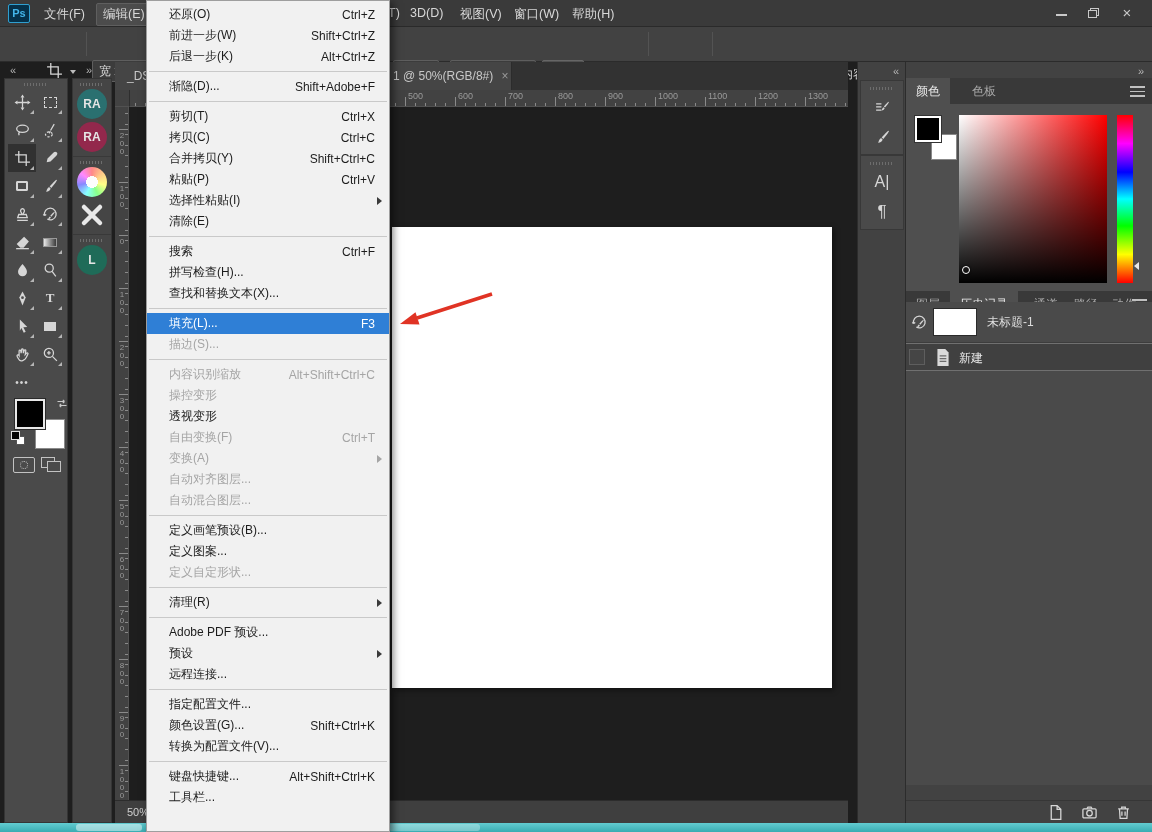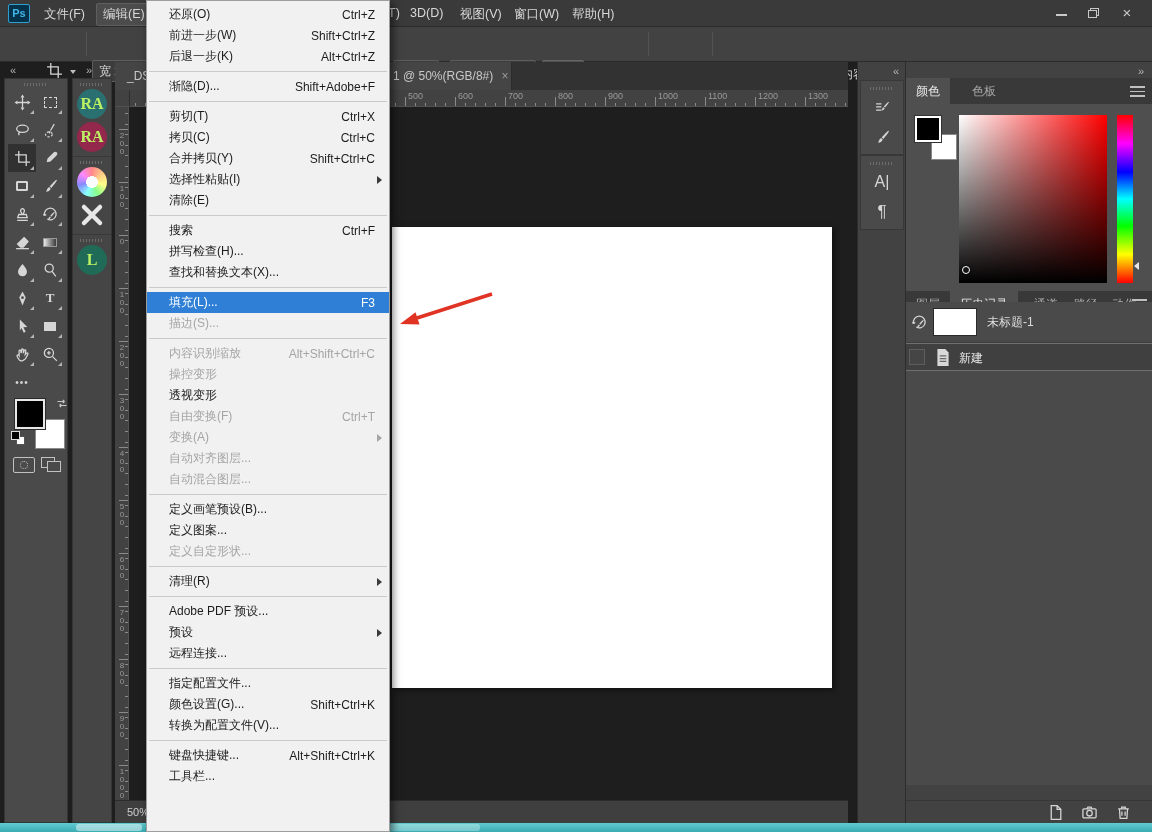--- a/index.html
+++ b/index.html
@@ -25,22 +25,22 @@
   
   #toolpanel{left:4px;top:78px;width:64px;height:745px;background:#4a4a4a;border:1px solid #353535;}
   .grip{height:3px;margin:4px auto 2px auto;width:24px;background:repeating-linear-gradient(90deg,#6d6d6d 0 1px,rgba(0,0,0,0) 1px 3px);}
   #tool-grid{display:grid;grid-template-columns:28px 28px;justify-content:center;}
   .tool{position:relative;width:28px;height:28px;display:flex;align-items:center;justify-content:center;}
   .tool.sel{background:#313131;}
   .fly{position:absolute;right:2px;bottom:2px;width:0;height:0;border-left:4px solid transparent;border-bottom:4px solid #b5b5b5;}
   .swatch{position:absolute;}
   
   #circledock{left:72px;top:78px;width:40px;height:745px;background:#454545;border:1px solid #353535;}
-  .badge{width:30px;height:30px;border-radius:50%;margin:3px auto;color:#bef264;font-weight:bold;font-size:16px;
-         display:flex;align-items:center;justify-content:center;font-family:Liberation Serif, serif;}
+  .badge{width:30px;height:30px;border-radius:50%;margin:3px auto;color:#e5e5e5;font-weight:bold;font-size:12px;
+         display:flex;align-items:center;justify-content:center;}
   .dock-sep{height:1px;background:#393939;margin:4px 0;}
   
   #tabbar{left:115px;top:62px;width:733px;height:28px;background:#323232;}
   .doctab{position:absolute;top:0;height:28px;background:#454545;color:#c8c8c8;font-size:12px;line-height:28px;
           border-right:1px solid #2c2c2c;white-space:nowrap;overflow:hidden;}
   #hruler{left:130px;top:90px;width:718px;height:17px;background:#424242;border-bottom:1px solid #515151;}
   #vruler{left:115px;top:107px;width:14px;height:693px;background:#424242;border-right:1px solid #515151;}
   #rulercorner{left:115px;top:90px;width:15px;height:17px;background:#424242;border-right:1px solid #2e2e2e;border-bottom:1px solid #515151;}
   .ht{position:absolute;bottom:0;width:1px;background:#8a8a8a;}
   .hlab{position:absolute;top:1px;font-size:9px;color:#9a9a9a;}
@@ -546,20 +546,24 @@
       </div>
       <div class="mi">
         <span class="lab">拷贝(C)</span>
         <span class="sc">Ctrl+C</span>
       </div>
       <div class="mi">
         <span class="lab">合并拷贝(Y)</span>
         <span class="sc">Shift+Ctrl+C</span>
       </div>
       <div class="mi">
+        <span class="lab">粘贴(P)</span>
+        <span class="sc">Ctrl+V</span>
+      </div>
+      <div class="mi">
         <span class="lab">选择性粘贴(I)</span>
         <span class="subarr"></span>
       </div>
       <div class="mi">
         <span class="lab">清除(E)</span>
       </div>
       <div class="sep"></div>
       <div class="mi">
         <span class="lab">搜索</span>
         <span class="sc">Ctrl+F</span>

